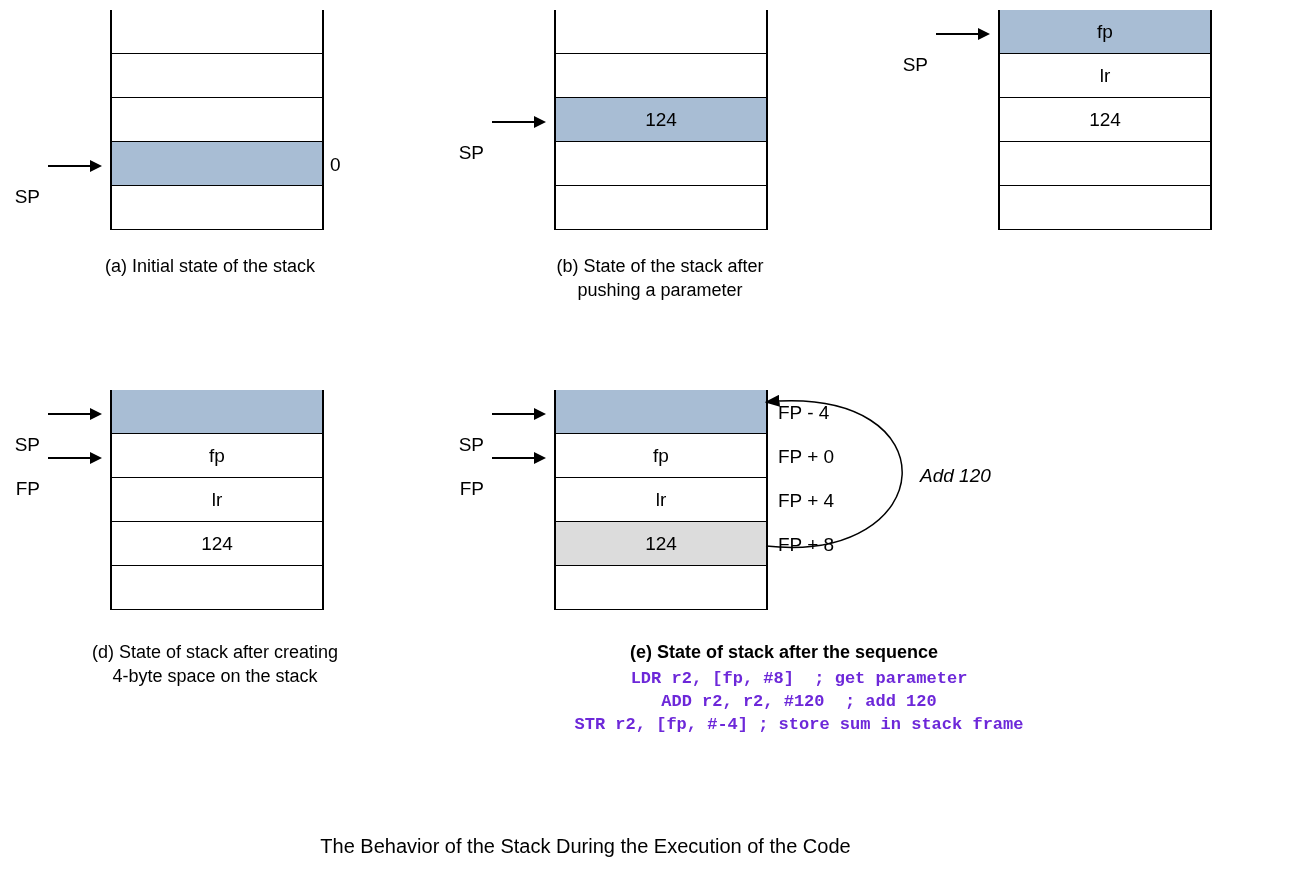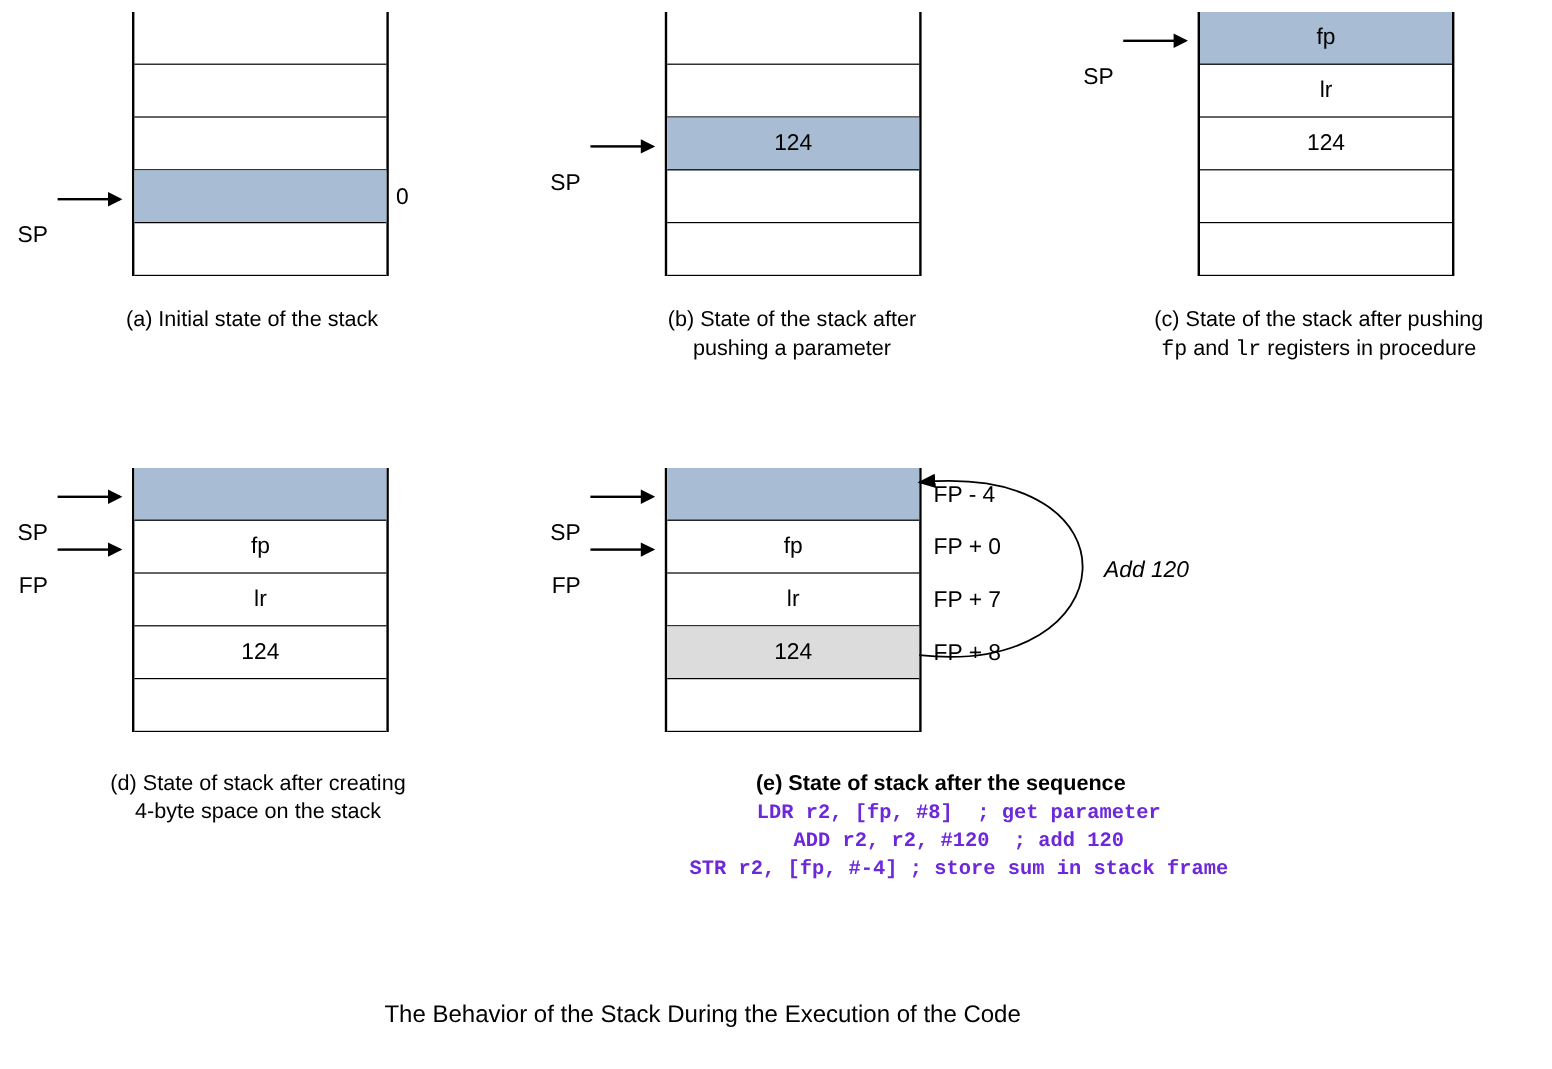--- a/index.html
+++ b/index.html
@@ -116,28 +116,20 @@
 
   <div class="stack" style="left:998px; top:10px;">
     <div class="slot hl">fp</div>
     <div class="slot">lr</div>
     <div class="slot">124</div>
     <div class="slot"></div>
     <div class="slot"></div>
   </div>
   <div class="ptr-label" style="left:888px; top:22px; width:40px;">SP</div>
   <div class="arrow" style="left:936px; top:33px; width:52px;"></div>
-  <div class="caption" style="left:905px; top:254px; width:388px;">
-    <span>(c) State of the stack after pushing</span><br>
-    <span></span>
-    <span class="mono">fp</span>
-    <span> and </span>
-    <span class="mono">lr</span>
-    <span> registers in procedure</span>
-  </div>
 
   <div class="stack" style="left:110px; top:390px;">
     <div class="slot hl"></div>
     <div class="slot">fp</div>
     <div class="slot">lr</div>
     <div class="slot">124</div>
     <div class="slot"></div>
   </div>
   <div class="ptr-label" style="left:0px; top:402px; width:40px;">SP</div>
   <div class="arrow" style="left:48px; top:413px; width:52px;"></div>
@@ -155,21 +147,21 @@
     <div class="slot grey">124</div>
     <div class="slot"></div>
   </div>
   <div class="ptr-label" style="left:444px; top:402px; width:40px;">SP</div>
   <div class="arrow" style="left:492px; top:413px; width:52px;"></div>
   <div class="ptr-label" style="left:444px; top:446px; width:40px;">FP</div>
   <div class="arrow" style="left:492px; top:457px; width:52px;"></div>
 
   <div class="side-label" style="left:778px; top:402px;">FP - 4</div>
   <div class="side-label" style="left:778px; top:446px;">FP + 0</div>
-  <div class="side-label" style="left:778px; top:490px;">FP + 7</div>
+  <div class="side-label" style="left:778px; top:490px;">FP + 4</div>
   <div class="side-label" style="left:778px; top:534px;">FP + 8</div>
 
   <svg class="overlay" style="left:760px; top:370px;" width="250" height="220">
     <defs>
       <marker id="arrh" markerWidth="10" markerHeight="8" refX="9" refY="4" orient="auto">
         <path d="M0,0 L10,4 L0,8 z" fill="#000"></path>
       </marker>
     </defs>
     <path d="M 6 176 C 180 195, 195 15, 6 32" stroke="#000" stroke-width="1.5" fill="none" marker-end="url(#arrh)"></path>
   </svg>

